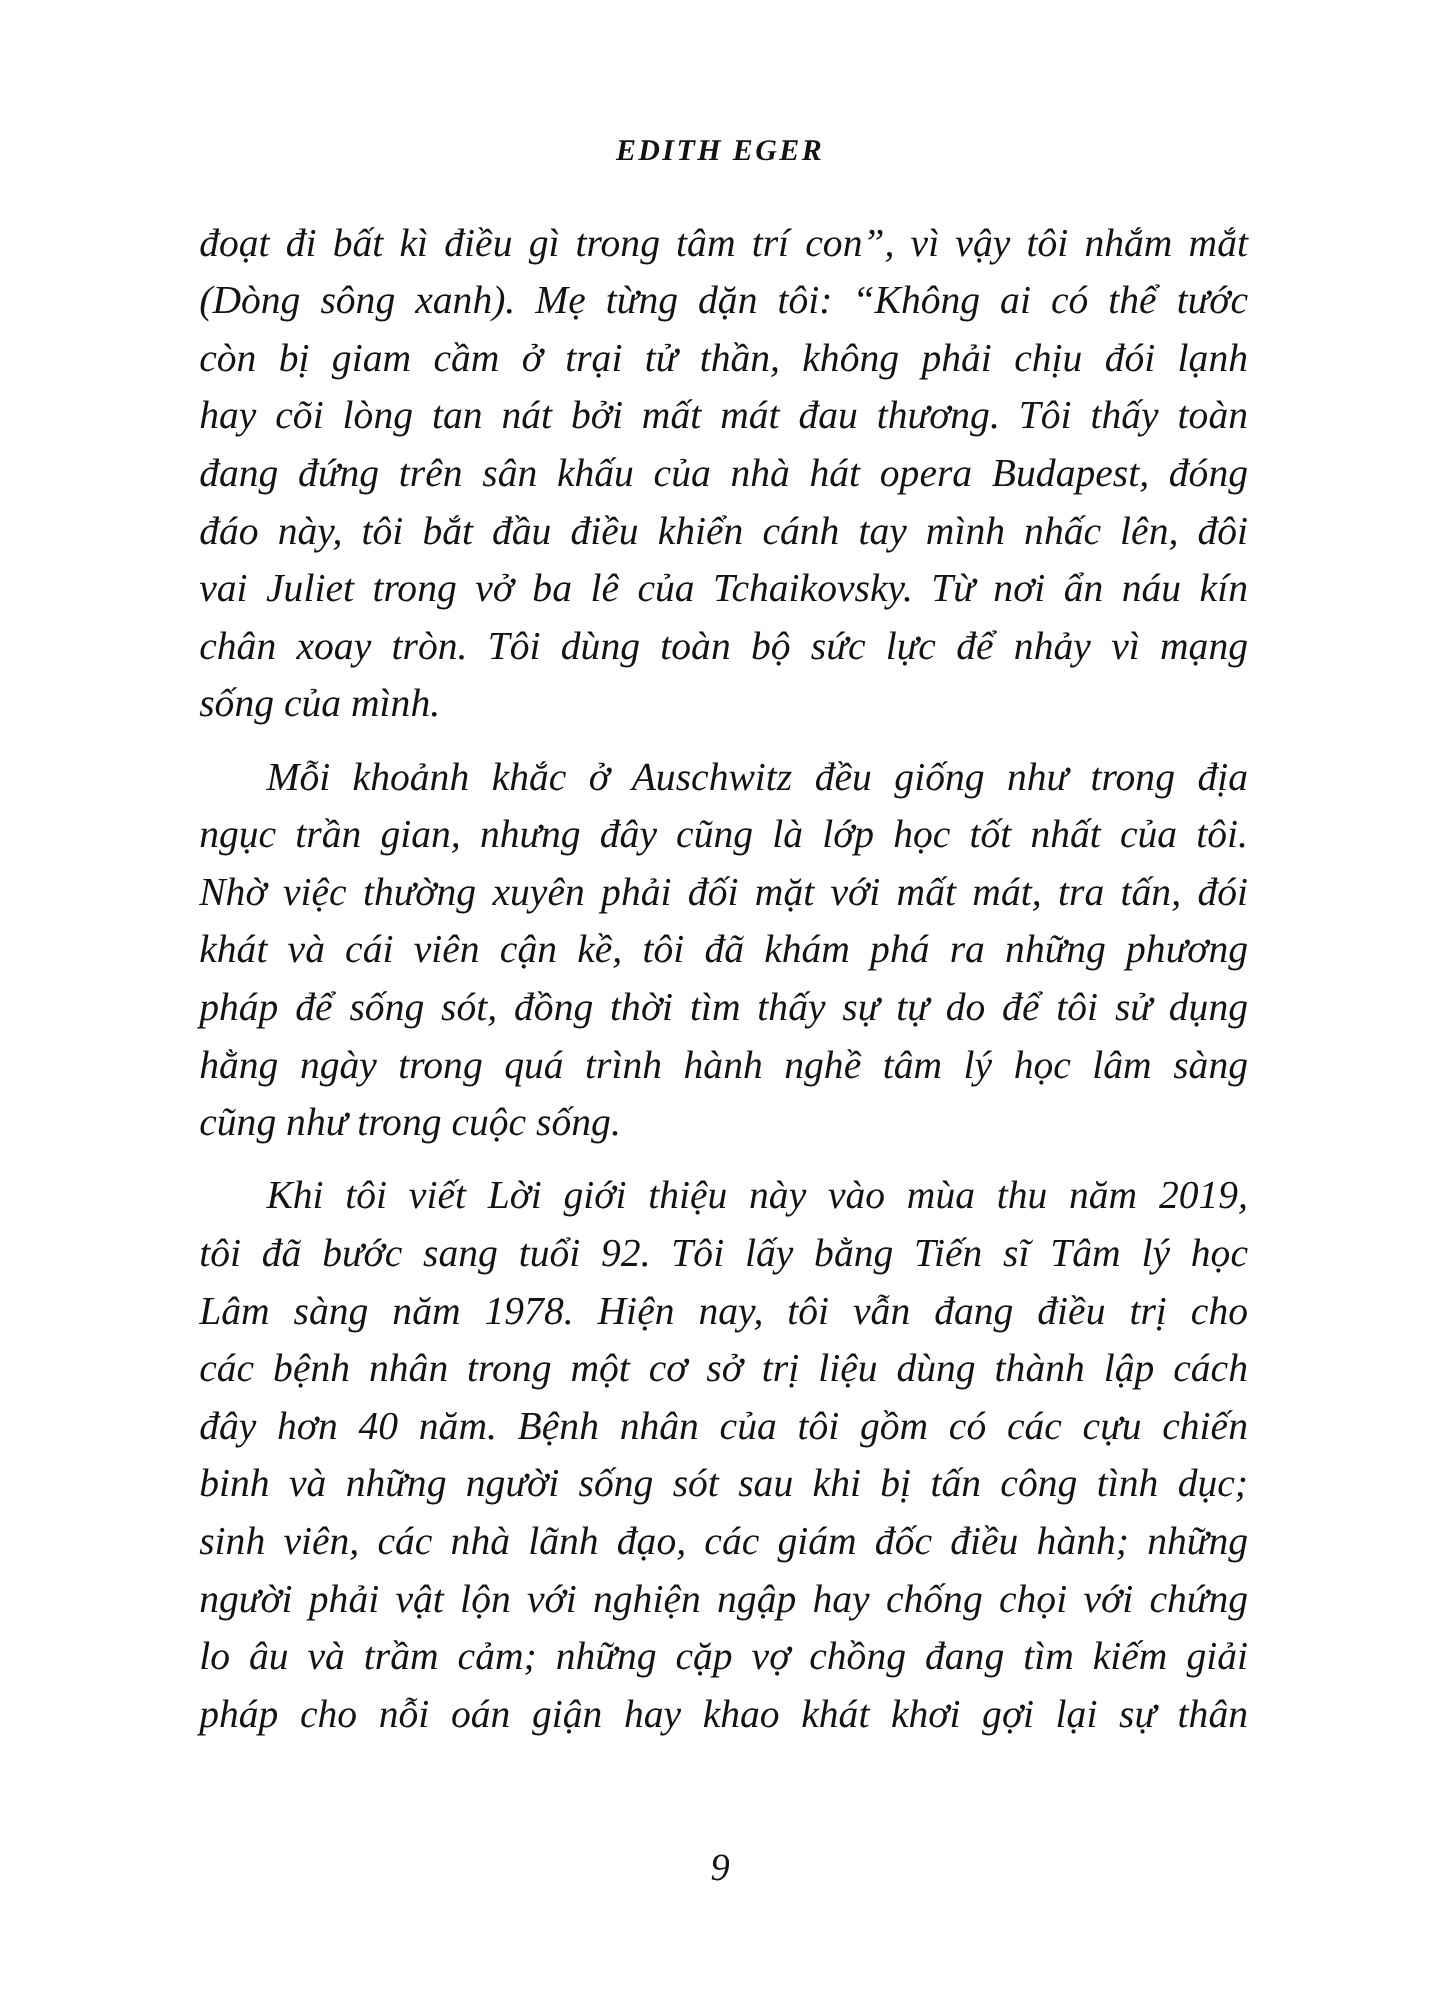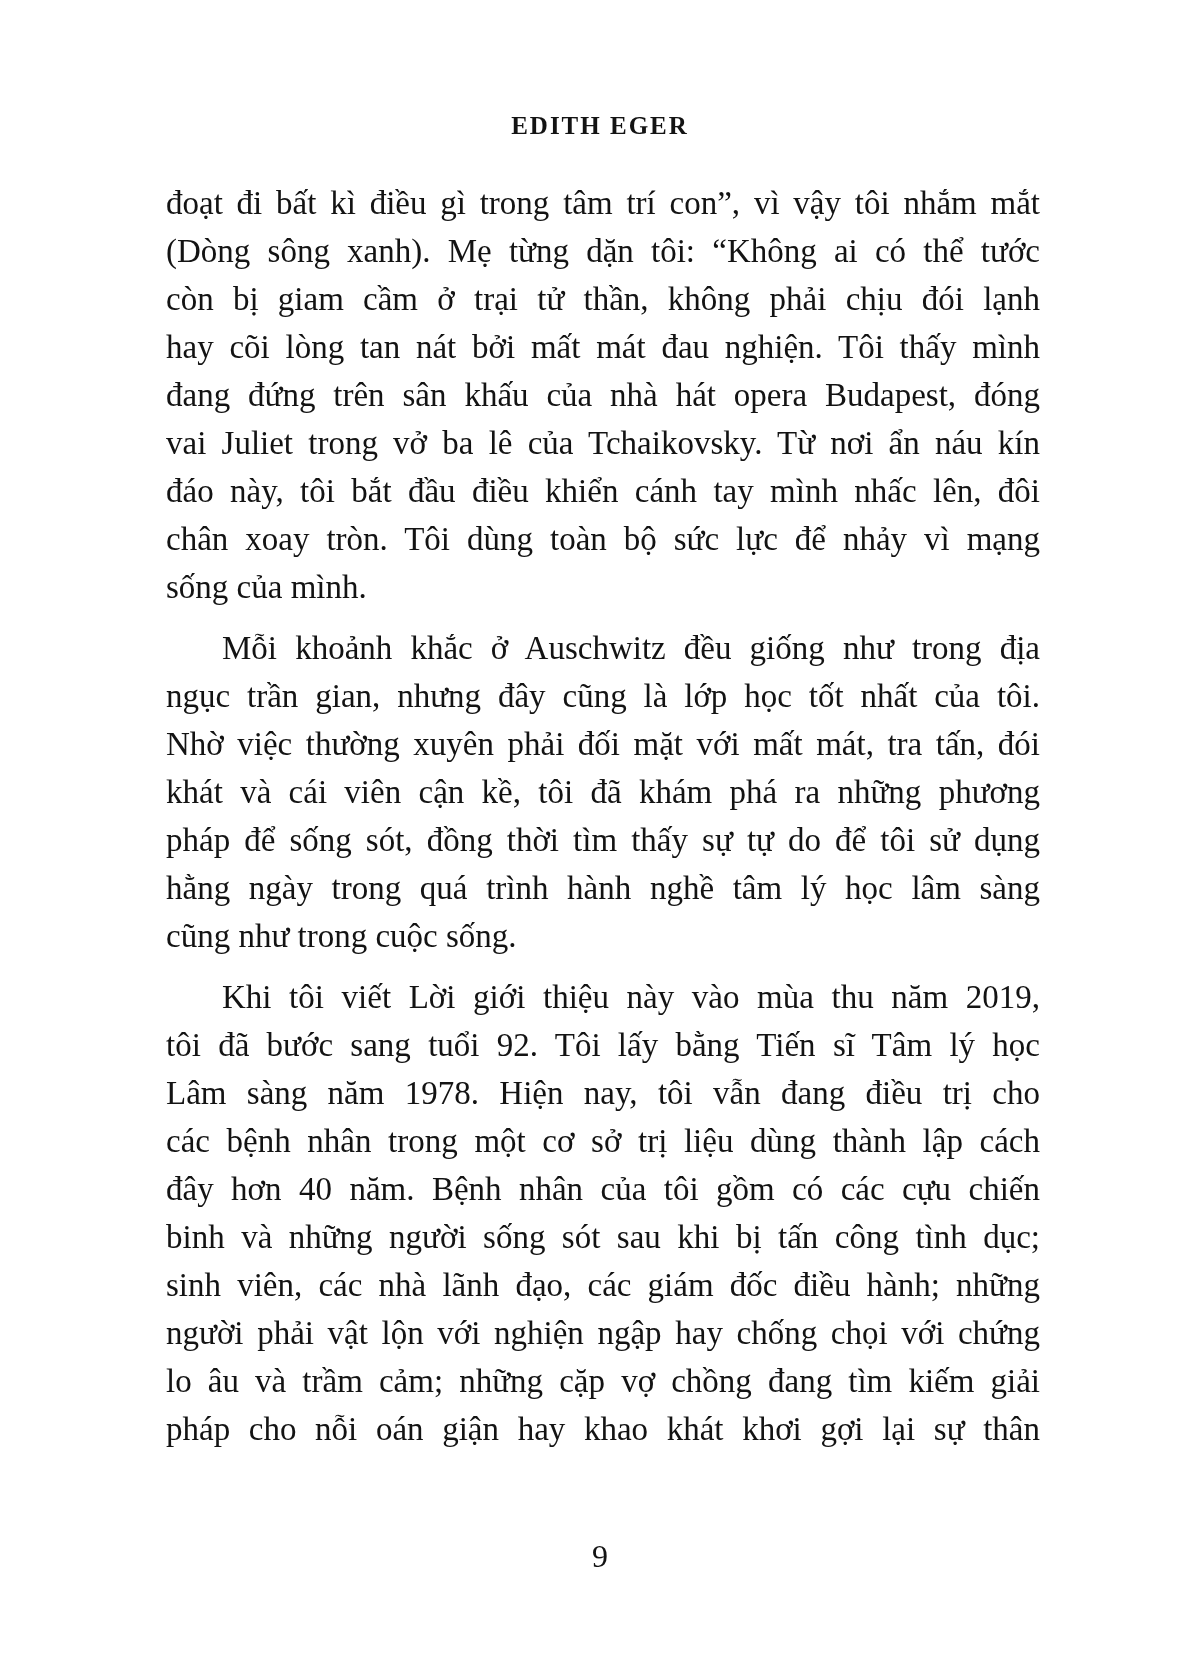--- a/index.html
+++ b/index.html
@@ -9,20 +9,21 @@
   *{margin:0;padding:0;box-sizing:border-box;}
   html,body{background:#ffffff;}
   .page{
     position:relative;
     width:1200px;
     height:1677px;
     background:var(--bg-color);
     color:var(--text-color);
     font-family:"Liberation Serif","DejaVu Serif",serif;
     overflow:hidden;
+    font-style:italic;
   }
   .running-header{
     position:absolute;
     top:112px;
     left:0;
     width:100%;
     text-align:center;
     font-size:25px;
     font-weight:700;
     letter-spacing:2px;
@@ -66,24 +67,24 @@
 <body>
 
 <div class="page">
   <div class="running-header">EDITH EGER</div>
 
   <div class="text-block" id="text-block">
       <div class="para">
         <div class="line">đoạt đi bất kì điều gì trong tâm trí con”, vì vậy tôi nhắm mắt</div>
         <div class="line">(Dòng sông xanh). Mẹ từng dặn tôi: “Không ai có thể tước</div>
         <div class="line">còn bị giam cầm ở trại tử thần, không phải chịu đói lạnh</div>
-        <div class="line">hay cõi lòng tan nát bởi mất mát đau nghiện. Tôi thấy mình</div>
+        <div class="line">hay cõi lòng tan nát bởi mất mát đau thương. Tôi thấy toàn</div>
         <div class="line">đang đứng trên sân khấu của nhà hát opera Budapest, đóng</div>
+        <div class="line">đáo này, tôi bắt đầu điều khiển cánh tay mình nhấc lên, đôi</div>
         <div class="line">vai Juliet trong vở ba lê của Tchaikovsky. Từ nơi ẩn náu kín</div>
-        <div class="line">đáo này, tôi bắt đầu điều khiển cánh tay mình nhấc lên, đôi</div>
         <div class="line">chân xoay tròn. Tôi dùng toàn bộ sức lực để nhảy vì mạng</div>
         <div class="line flush">sống của mình.</div>
       </div>
       <div class="para indent">
         <div class="line">Mỗi khoảnh khắc ở Auschwitz đều giống như trong địa</div>
         <div class="line">ngục trần gian, nhưng đây cũng là lớp học tốt nhất của tôi.</div>
         <div class="line">Nhờ việc thường xuyên phải đối mặt với mất mát, tra tấn, đói</div>
         <div class="line">khát và cái viên cận kề, tôi đã khám phá ra những phương</div>
         <div class="line">pháp để sống sót, đồng thời tìm thấy sự tự do để tôi sử dụng</div>
         <div class="line">hằng ngày trong quá trình hành nghề tâm lý học lâm sàng</div>

